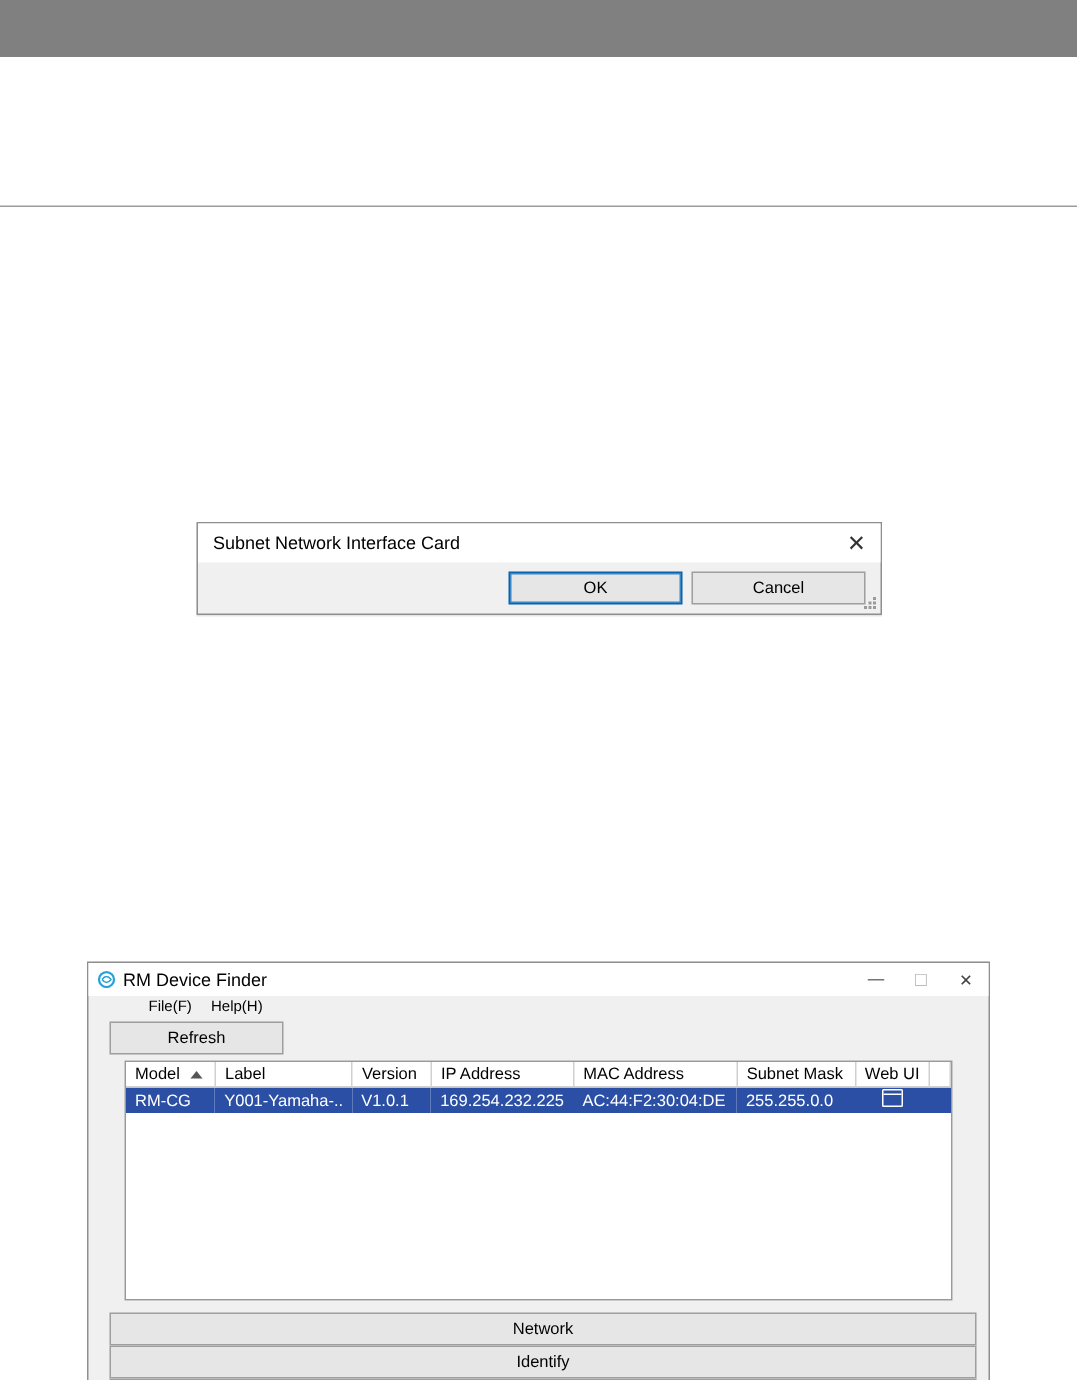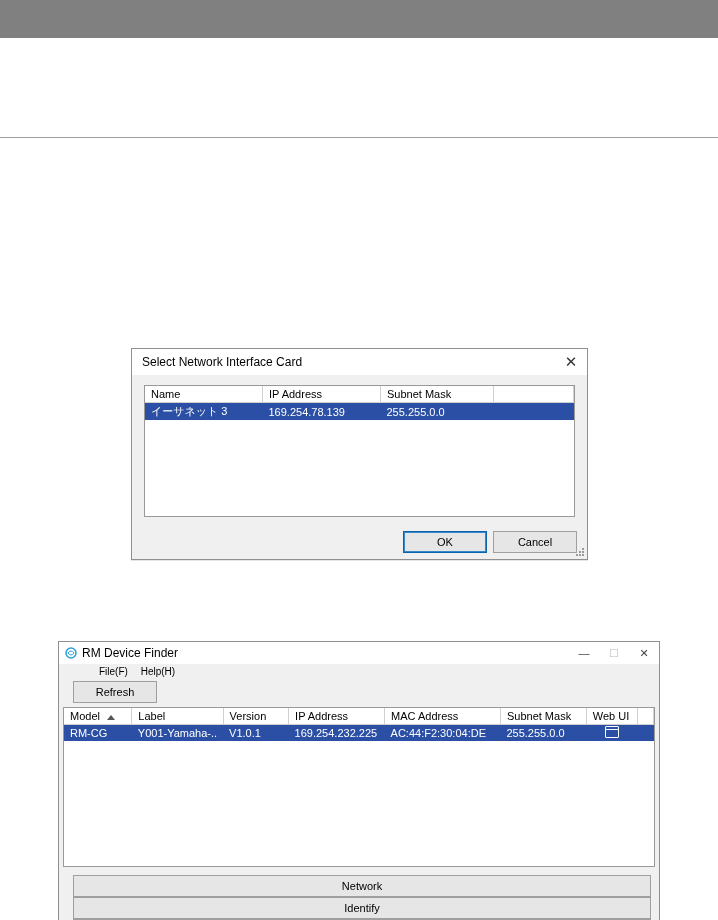--- a/index.html
+++ b/index.html
@@ -86,21 +86,21 @@
     border-bottom: 5px solid #555;
     margin-left: 4px;
     vertical-align: middle;
   }
   .btn {
     min-width: 62px;
     height: 20px;
     background: #e6e6e6;
     border: 1px solid #9f9f9f;
     font-size: 11px;
-    padding: 0 10px;
+    padding: 0 26px;
     margin-left: 6px;
     display: inline-flex;
     align-items: center;
     justify-content: center;
   }
   .btn.default {
     border: 1px solid #0a64ad;
     box-shadow: 0 0 0 1px #3a87c8 inset;
   }
   .btn-row {
@@ -140,21 +140,21 @@
     margin-left: 36px;
   }
   #dlg-finder .menubar span { margin-right: 10px; }
   #dlg-finder .toolbar-row {
     display: flex;
     align-items: center;
     padding: 0 8px 4px 8px;
   }
   #dlg-finder .toolbar-row .detected { font-size: 11px; flex:1;}
   #dlg-finder .listpanel {
-    margin: 0 4px;
+    margin: 0 24px;
     height: 158px;
     overflow: hidden;
   }
   #dlg-finder table.list th { font-size:11px; }
   #dlg-finder table.list th:nth-child(1){width:70px;}
   #dlg-finder table.list th:nth-child(2){width:70px;}
   #dlg-finder table.list th:nth-child(3){width:75px;}
   #dlg-finder table.list th:nth-child(4){width:85px;}
   #dlg-finder table.list th:nth-child(5){width:115px;}
   #dlg-finder table.list th:nth-child(6){width:85px;}
@@ -175,46 +175,24 @@
   .app-icon svg { display:block; }
 </style>
 </head>
 <body>
 
 <div class="top-bar"></div>
 <div class="thin-line"></div>
 
 <div id="dlg-nic" class="dialog">
   <div class="titlebar">
-    <span class="title-text">Select Network Interface Card</span>
+    <span class="title-text">Subnet Network Interface Card</span>
     <span class="close-cell">
       <span>✕</span>
     </span>
-  </div>
-  <div class="content">
-    <div class="listpanel">
-      <table class="list">
-        <thead>
-          <tr>
-            <th>Name</th>
-            <th>IP Address</th>
-            <th>Subnet Mask</th>
-            <th></th>
-          </tr>
-        </thead>
-        <tbody>
-          <tr class="selected">
-            <td>イーサネット 3</td>
-            <td>169.254.78.139</td>
-            <td>255.255.0.0</td>
-            <td></td>
-          </tr>
-        </tbody>
-      </table>
-    </div>
   </div>
   <div class="btn-row">
     <div class="spacer"></div>
     <div class="btn default">
       <span>OK</span>
     </div>
     <div class="btn">
       <span>Cancel</span>
     </div>
   </div>

